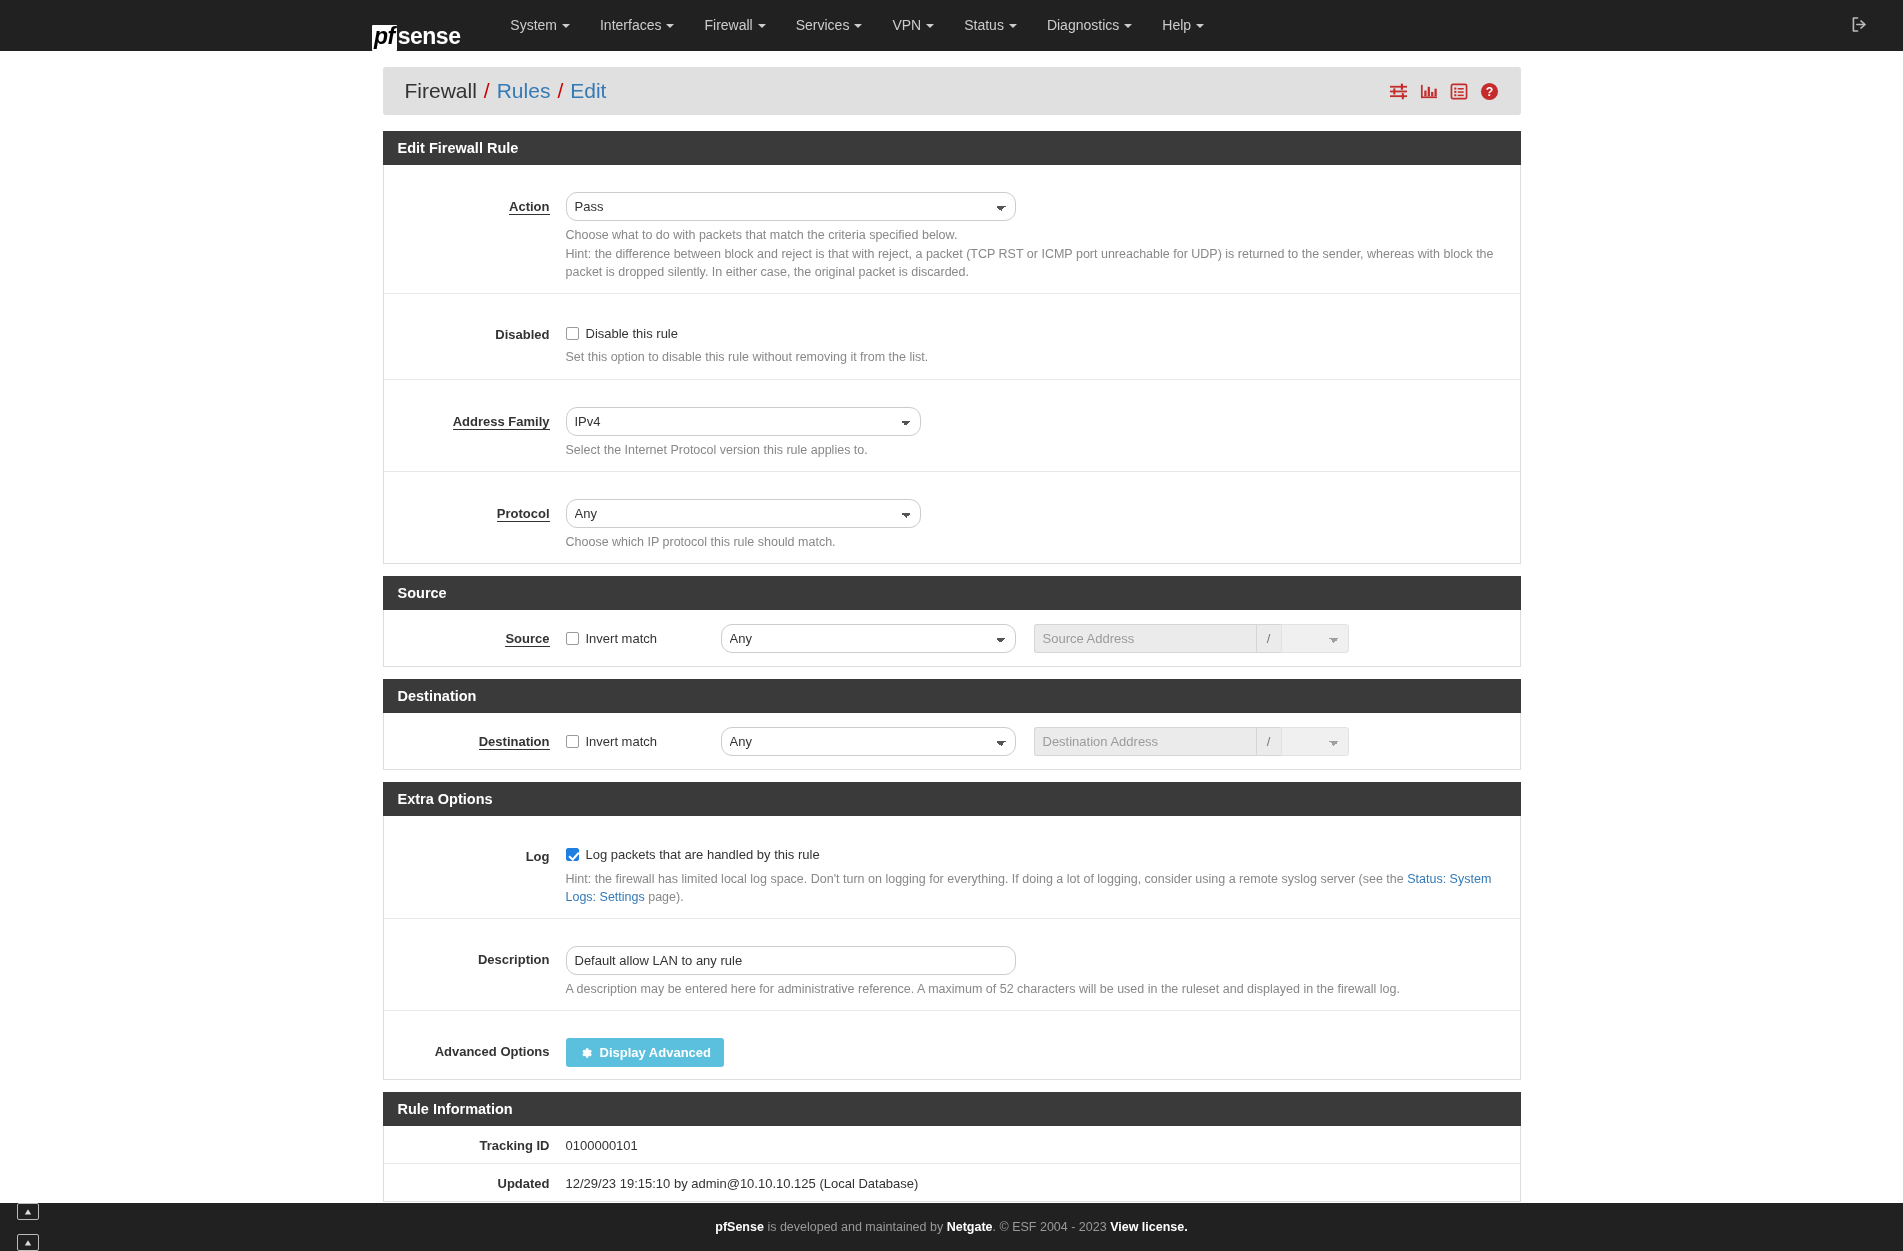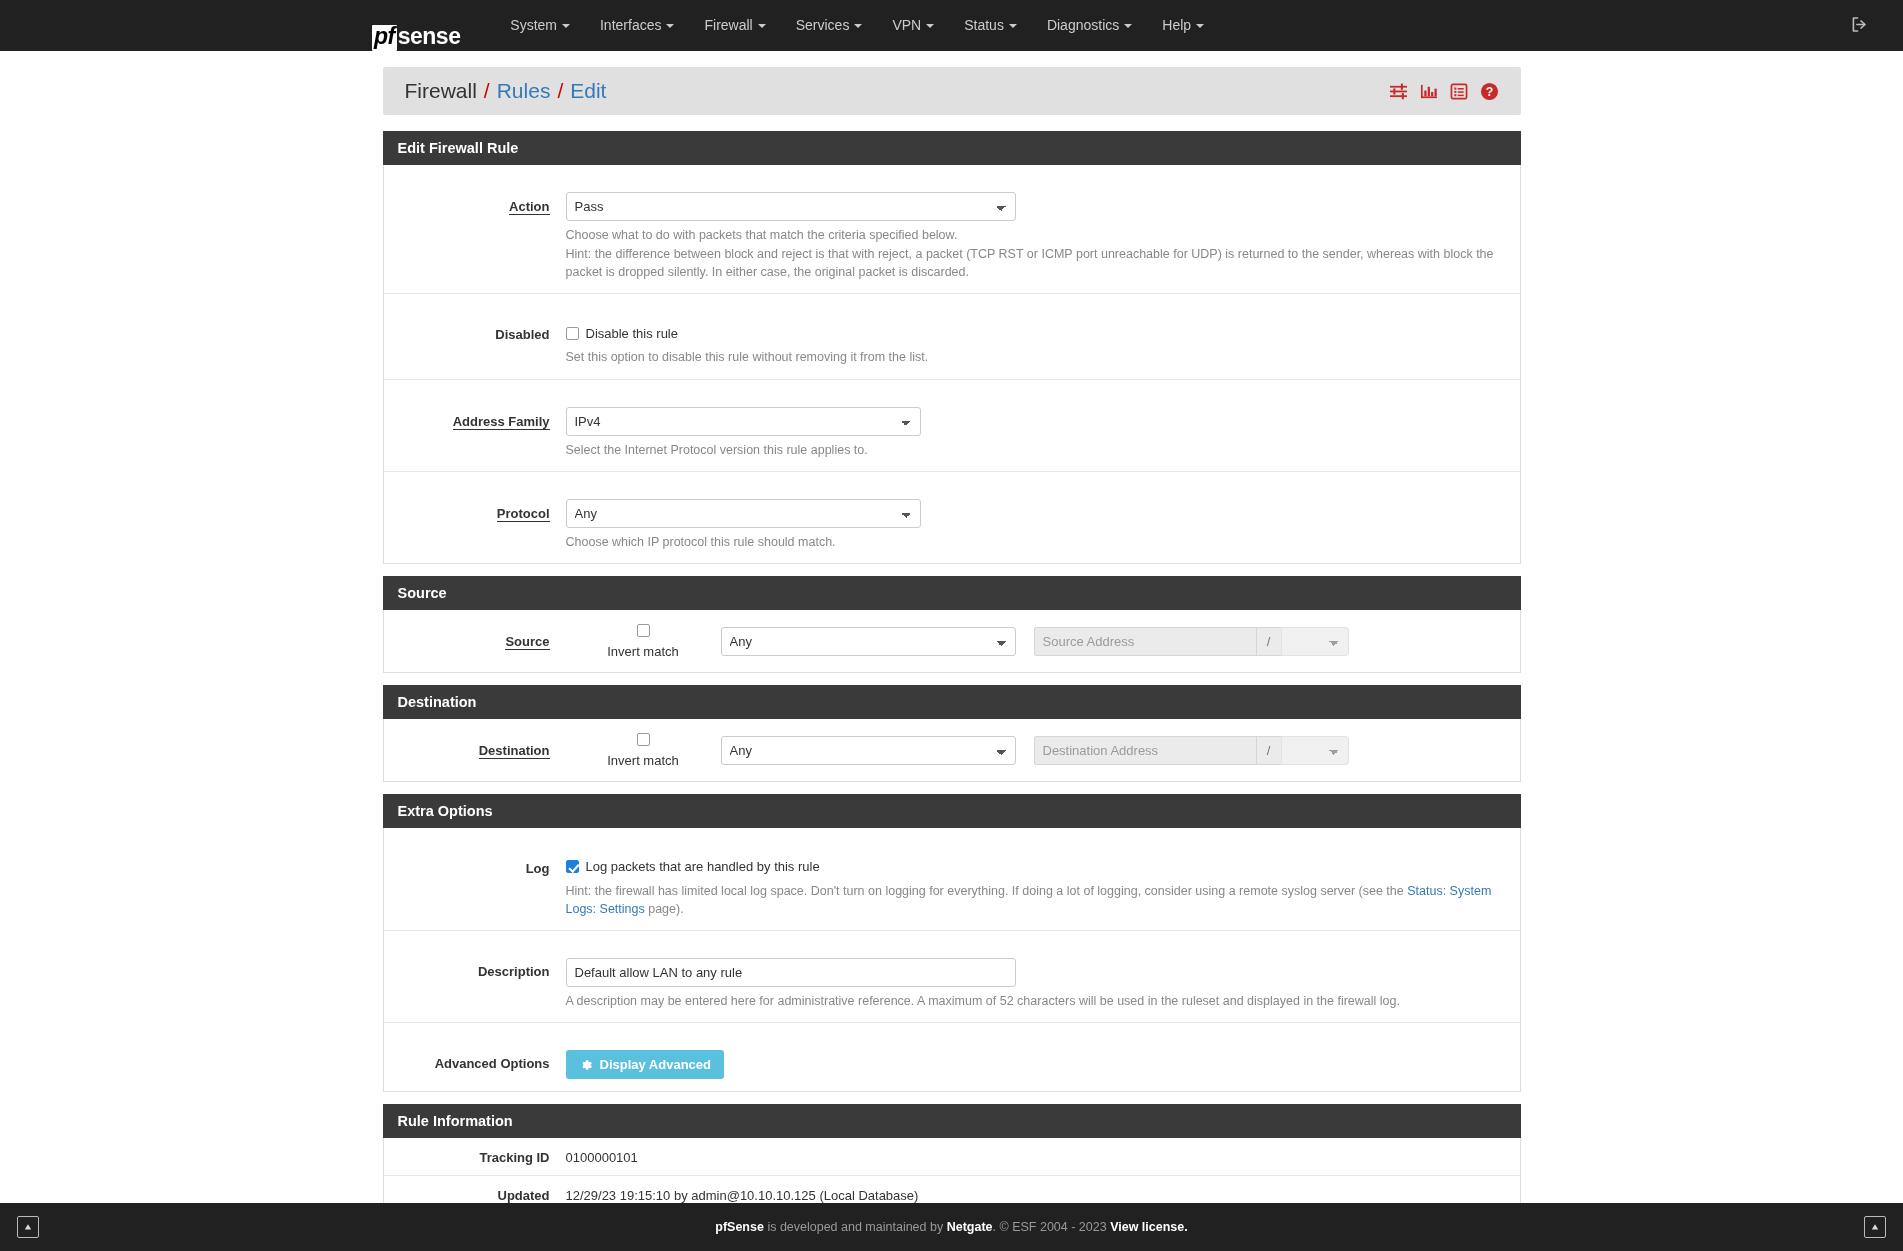--- a/index.html
+++ b/index.html
@@ -164,21 +164,21 @@
   .form-label.pt0 { padding-top: 6px; }
   .label-help {
     border-bottom: 1px solid #333;
     cursor: help;
   }
   .form-field { flex: 1; padding-right: 16px; }
 
   select.form-control, input.form-control {
     height: 29px;
     border: 1px solid #cccccc;
-    border-radius: 3px;
+    border-radius: 11px;
     background: #ffffff;
     font-size: 13px;
     font-family: "Liberation Sans", sans-serif;
     color: #333;
     padding: 3px 8px;
     outline: none;
   }
   select.form-control {
     -webkit-appearance: none;
     -moz-appearance: none;
@@ -240,21 +240,21 @@
 
   
   .sd-row { display: flex; align-items: center; }
   .sd-label {
     width: 182px; min-width: 182px;
     text-align: right; padding-right: 16px;
     font-weight: bold; font-size: 13px;
   }
   .sd-invert {
     width: 155px; min-width: 155px;
-    display: flex; align-items: center; gap: 7px; flex-direction: column;
+    display: flex; align-items: center; gap: 7px;
   }
   .sd-type { width: 295px; min-width: 295px; }
   .sd-type select { width: 295px; }
   .input-group { display: flex; align-items: stretch; }
   .ig-addr {
     width: 222px;
     height: 29px;
     border: 1px solid #d6d6d6;
     border-right: none;
     border-radius: 3px 0 0 3px;
@@ -328,22 +328,22 @@
   }
 
   
   .footer {
     position: absolute;
     left: 0; bottom: 0;
     width: 1903px;
     height: 48px;
     background: #212121;
     display: flex;
-    align-items: center;
     padding: 0 17px;
+    flex-direction: column;
   }
   .foot-btn {
     width: 22px; height: 22px;
     border: 1px solid #bbbbbb;
     border-radius: 2px;
     display: flex;
     align-items: center;
     justify-content: center;
     cursor: pointer;
   }

